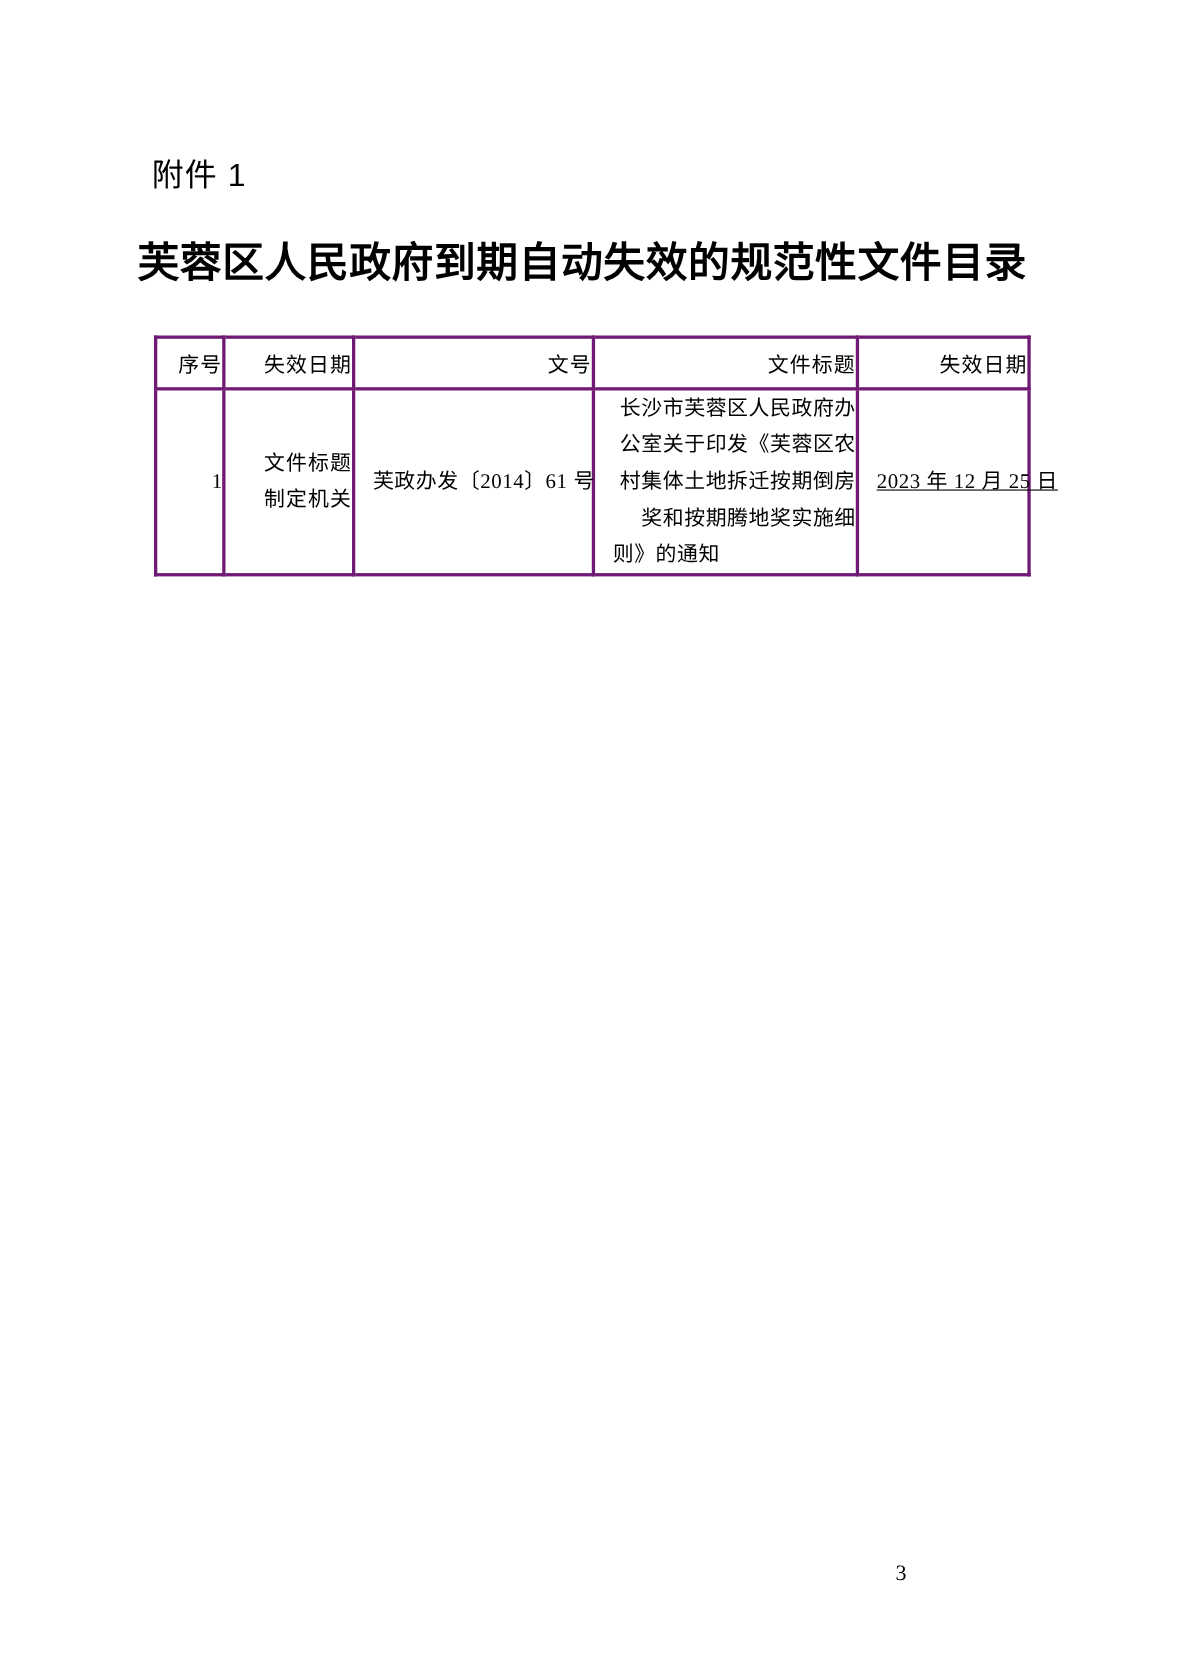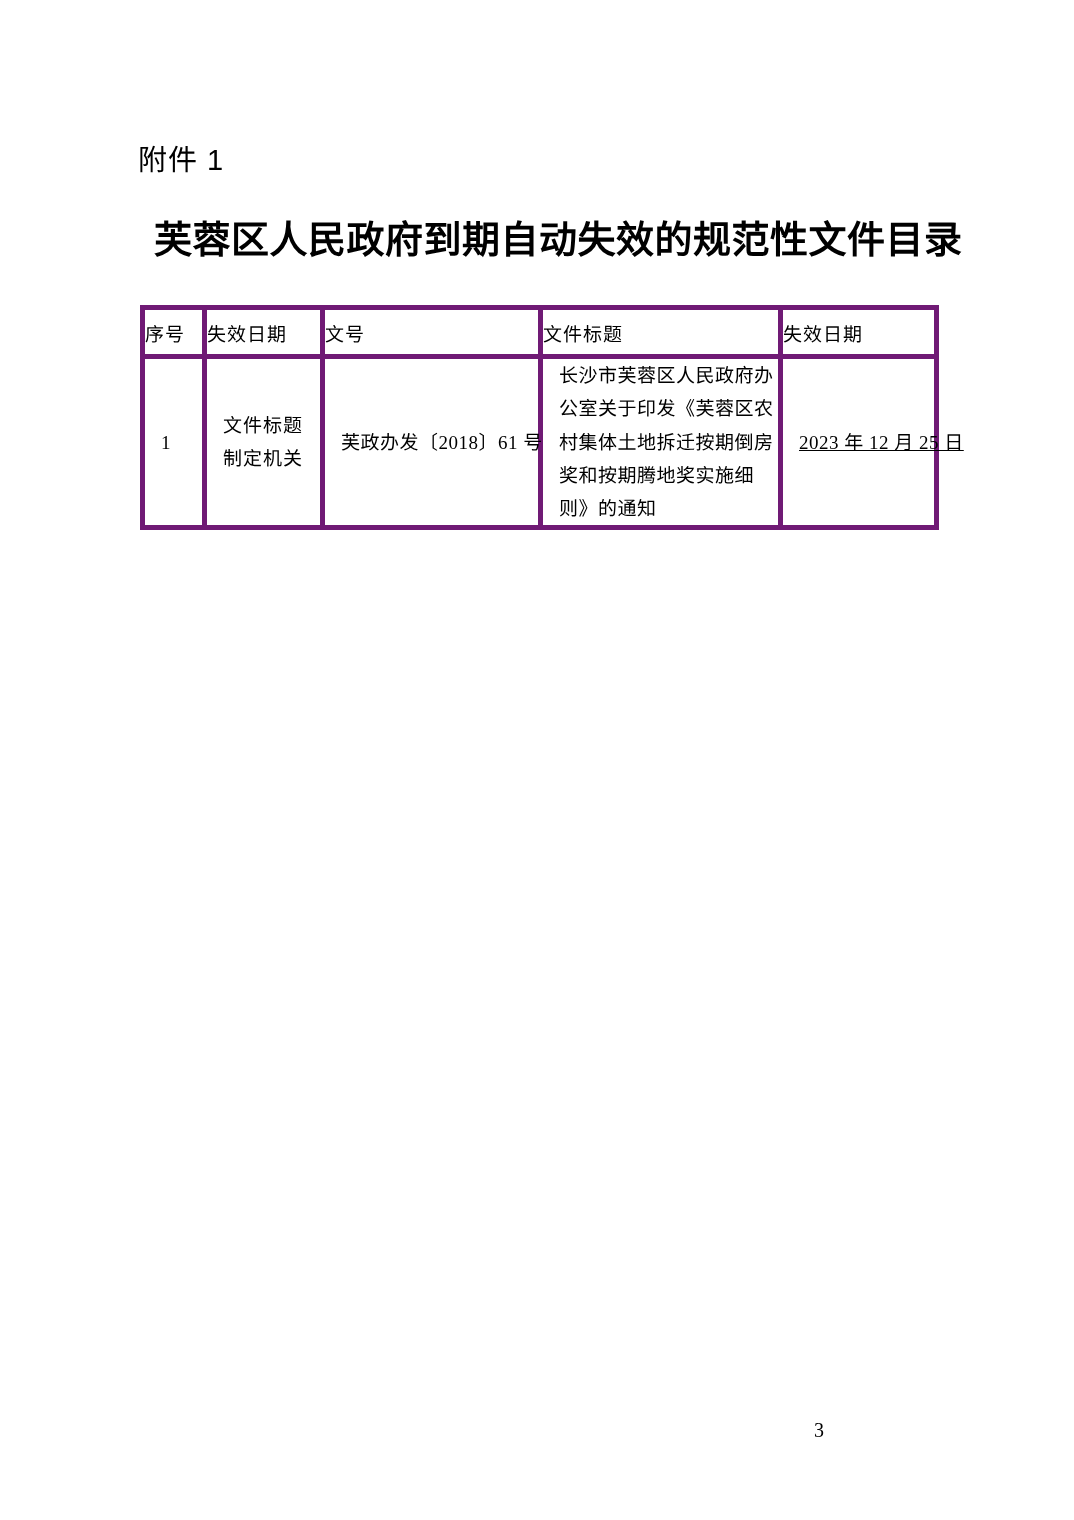--- a/index.html
+++ b/index.html
@@ -24,44 +24,44 @@
     top: 142px;
     font-size: 29px;
     line-height: 1.3;
     letter-spacing: 1px;
     font-family: "Liberation Sans", "DejaVu Sans", sans-serif;
     font-weight: 500;
     white-space: nowrap;
   }
   .doc-title {
     position: absolute;
-    left: 154px;
+    left: 125px;
     top: 215px;
     width: 800px;
     font-size: 38px;
     line-height: 1.35;
     font-weight: bold;
     letter-spacing: 0.5px;
     white-space: nowrap;
     font-family: Liberation Sans, sans-serif;
   }
   .doc-table {
     position: absolute;
     left: 140px;
     top: 305px;
     width: 794px;
     border-collapse: collapse;
     table-layout: fixed;
   }
   .doc-table th,
   .doc-table td {
-    border: 5px solid #701a75;
+    border: 3px solid #701a75;
     padding: 0;
     vertical-align: middle;
-    text-align: left;
+    text-align: right;
   }
   .doc-table th {
     height: 44px;
     font-size: 19px;
     font-weight: normal;
     font-family: "Liberation Sans", "DejaVu Sans", sans-serif;
     letter-spacing: 1px;
   }
   .doc-table td {
     font-size: 19px;
@@ -135,21 +135,21 @@
         <th>失效日期</th>
       </tr>
     </thead>
     <tbody>
       <tr>
         <td class="cell-pad">1</td>
         <td class="cell-pad cell-two-line">
           <div>文件标题</div>
           <div>制定机关</div>
         </td>
-        <td class="cell-pad cell-num">芙政办发〔2018〕61 号</td>
+        <td class="cell-pad cell-num">芙政办发〔2014〕61 号</td>
         <td class="cell-title">长沙市芙蓉区人民政府办公室关于印发《芙蓉区农村集体土地拆迁按期倒房奖和按期腾地奖实施细则》的通知</td>
         <td class="cell-pad cell-date">2023 年 12 月 25 日</td>
       </tr>
     </tbody>
   </table>
 
   <div class="page-number">3</div>
 
 </div>
 

